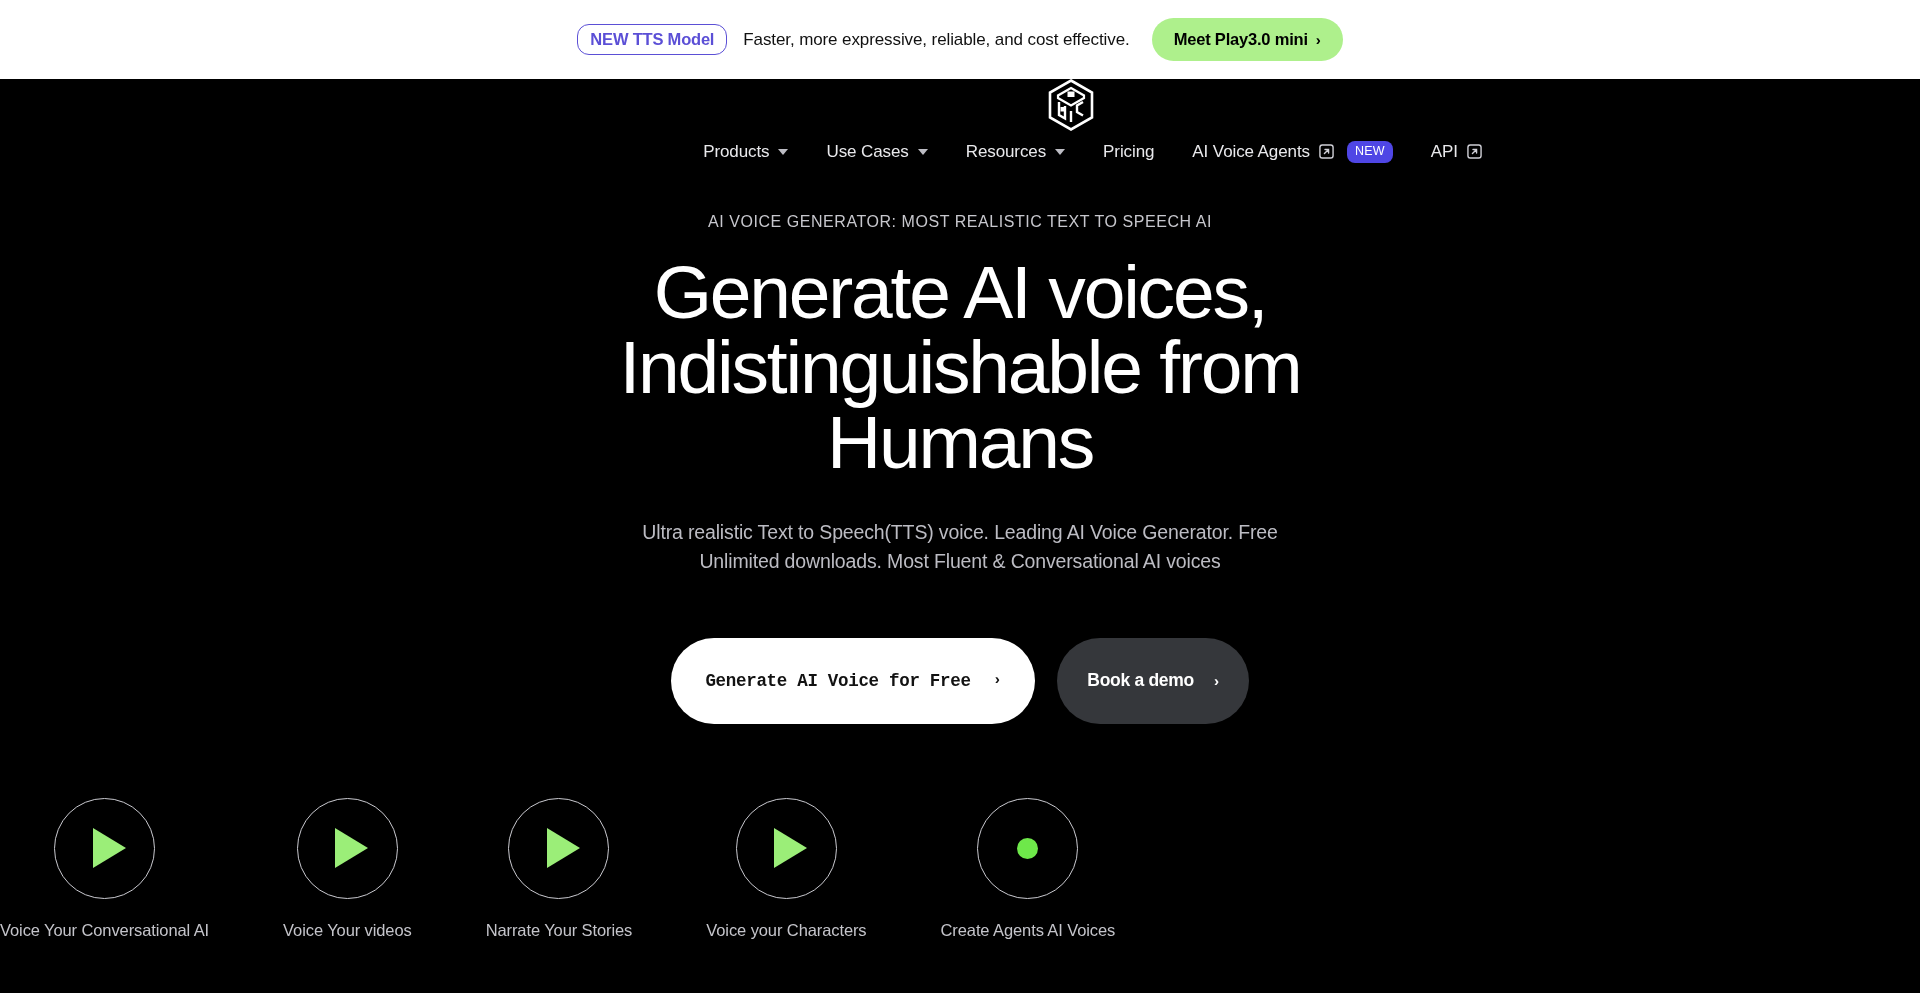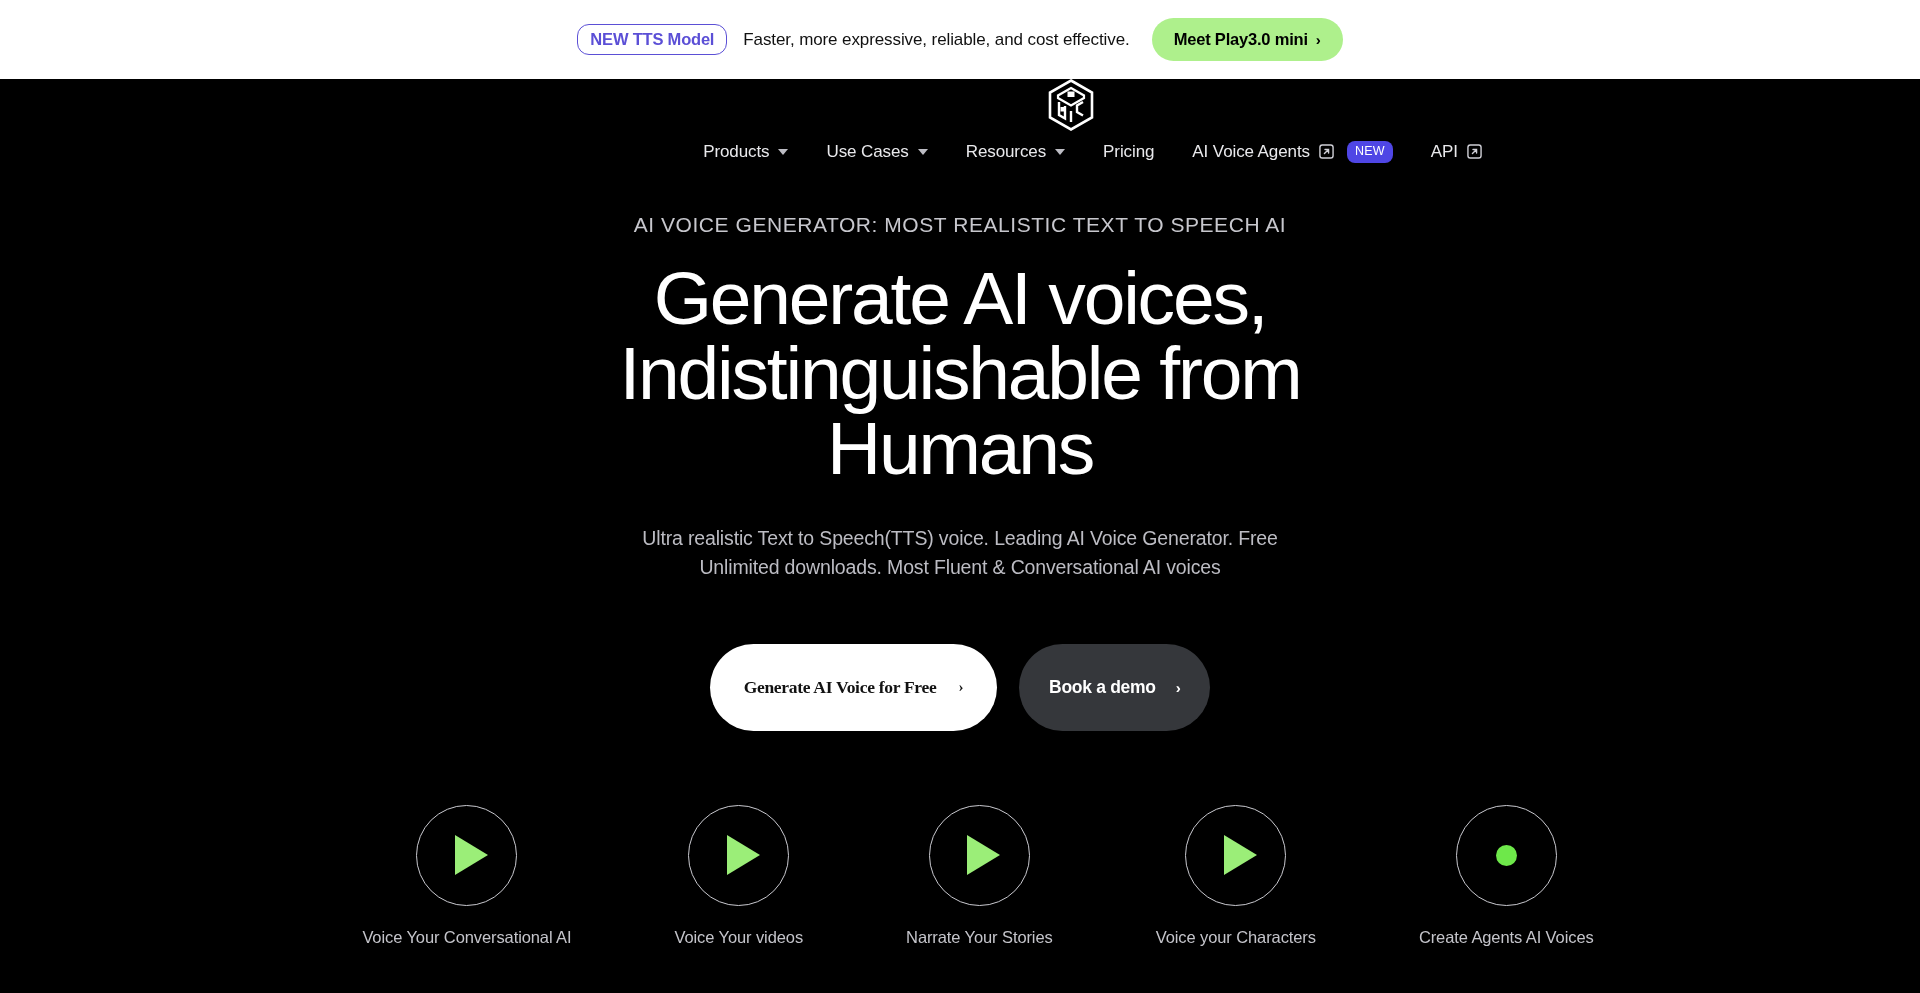--- a/index.html
+++ b/index.html
@@ -125,21 +125,21 @@
     font-family:"Liberation Sans", sans-serif;
     letter-spacing:-0.2px;
     cursor:pointer;
     white-space:nowrap;
   }
 
   
   .hero { text-align:center; padding-top:24px; }
   .eyebrow {
     color:#c7c7cd;
-    font-size:21px;
+    font-size:16px;
     letter-spacing:0.55px;
     text-transform:uppercase;
   }
   .headline {
     color:#ffffff;
     font-size:75px;
     line-height:1.0;
     font-weight:normal;
     letter-spacing:-2.2px;
     margin-top:24px;
@@ -165,21 +165,21 @@
     margin-top:62px;
   }
   .cta-primary {
     background:#ffffff;
     color:#121212;
     border:none;
     border-radius:999px;
     padding:33px 34px;
     font-size:17.5px;
     font-weight:bold;
-    font-family:Liberation Serif, serif;
+    font-family:Liberation Mono, monospace;
     letter-spacing:-0.3px;
     cursor:pointer;
     display:flex;
     align-items:center;
     gap:22px;
     white-space:nowrap;
     justify-content:flex-end;
   }
   .cta-secondary {
     background:#35373b;
@@ -194,24 +194,22 @@
     cursor:pointer;
     display:flex;
     align-items:center;
     gap:20px;
     white-space:nowrap;
   }
 
   
   .usecases {
     display:flex;
-    justify-content:center;
-    gap:103px;
+    gap:74px;
     margin-top:74px;
-    margin-left:36px;
   }
   .usecase { text-align:center; cursor:pointer; }
   .circle {
     width:101px; height:101px;
     border:1px solid #c9c9cf;
     border-radius:50%;
     margin:0 auto;
     display:flex;
     align-items:center;
     justify-content:center;

